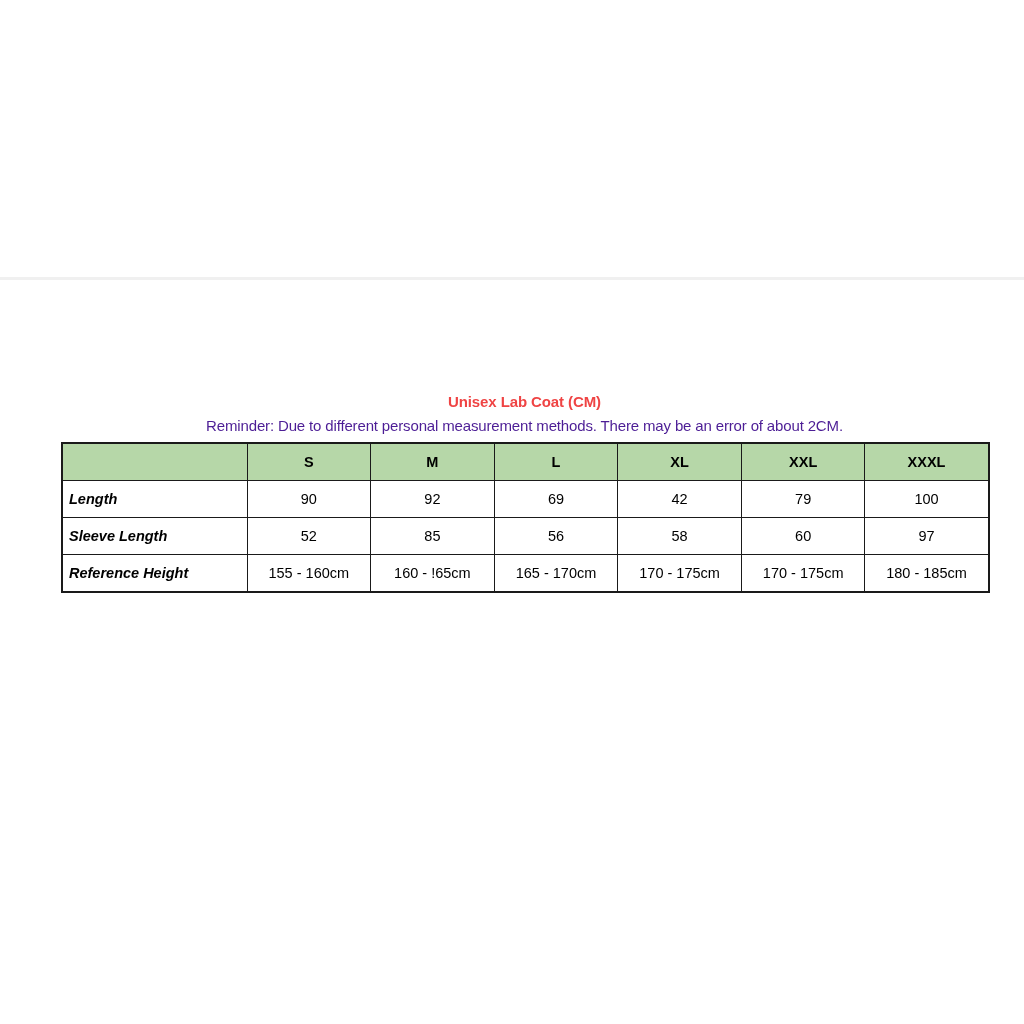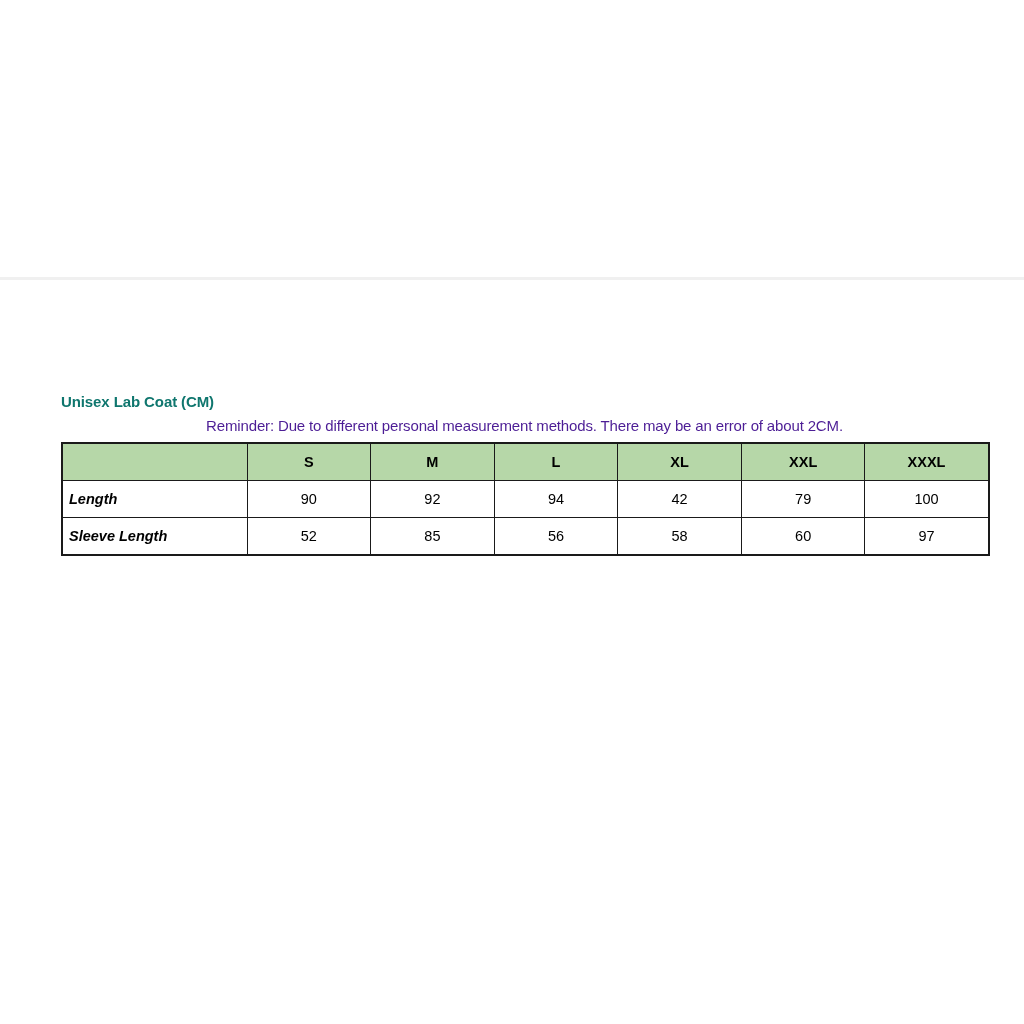--- a/index.html
+++ b/index.html
@@ -27,25 +27,26 @@
   }
 
   .chart-block {
     position: absolute;
     left: 61px;
     top: 392px;
     width: 927px;
   }
 
   .chart-title {
+    text-align: center;
     font-size: 15px;
     font-weight: bold;
     line-height: 19px;
     letter-spacing: -0.1px;
-    color: #0f766e;
+    color: #ef4444;
     margin: 0 0 5px 0;
     white-space: nowrap;
   }
 
   .chart-subtitle {
     text-align: center;
     font-size: 15px;
     font-weight: normal;
     line-height: 19px;
     letter-spacing: -0.15px;
@@ -128,30 +129,39 @@
         <th>XL</th>
         <th>XXL</th>
         <th>XXXL</th>
       </tr>
     </thead>
     <tbody>
       <tr>
         <td class="row-label">Length</td>
         <td class="data-cell">90</td>
         <td class="data-cell">92</td>
-        <td class="data-cell">94</td>
+        <td class="data-cell">69</td>
         <td class="data-cell">42</td>
         <td class="data-cell">79</td>
         <td class="data-cell">100</td>
       </tr>
       <tr>
         <td class="row-label">Sleeve Length</td>
         <td class="data-cell">52</td>
         <td class="data-cell">85</td>
         <td class="data-cell">56</td>
         <td class="data-cell">58</td>
         <td class="data-cell">60</td>
         <td class="data-cell">97</td>
       </tr>
+      <tr>
+        <td class="row-label">Reference Height</td>
+        <td class="data-cell">155 - 160cm</td>
+        <td class="data-cell">160 - !65cm</td>
+        <td class="data-cell">165 - 170cm</td>
+        <td class="data-cell">170 - 175cm</td>
+        <td class="data-cell">170 - 175cm</td>
+        <td class="data-cell">180 - 185cm</td>
+      </tr>
     </tbody>
   </table>
 
 </div>
 
 </body></html>

